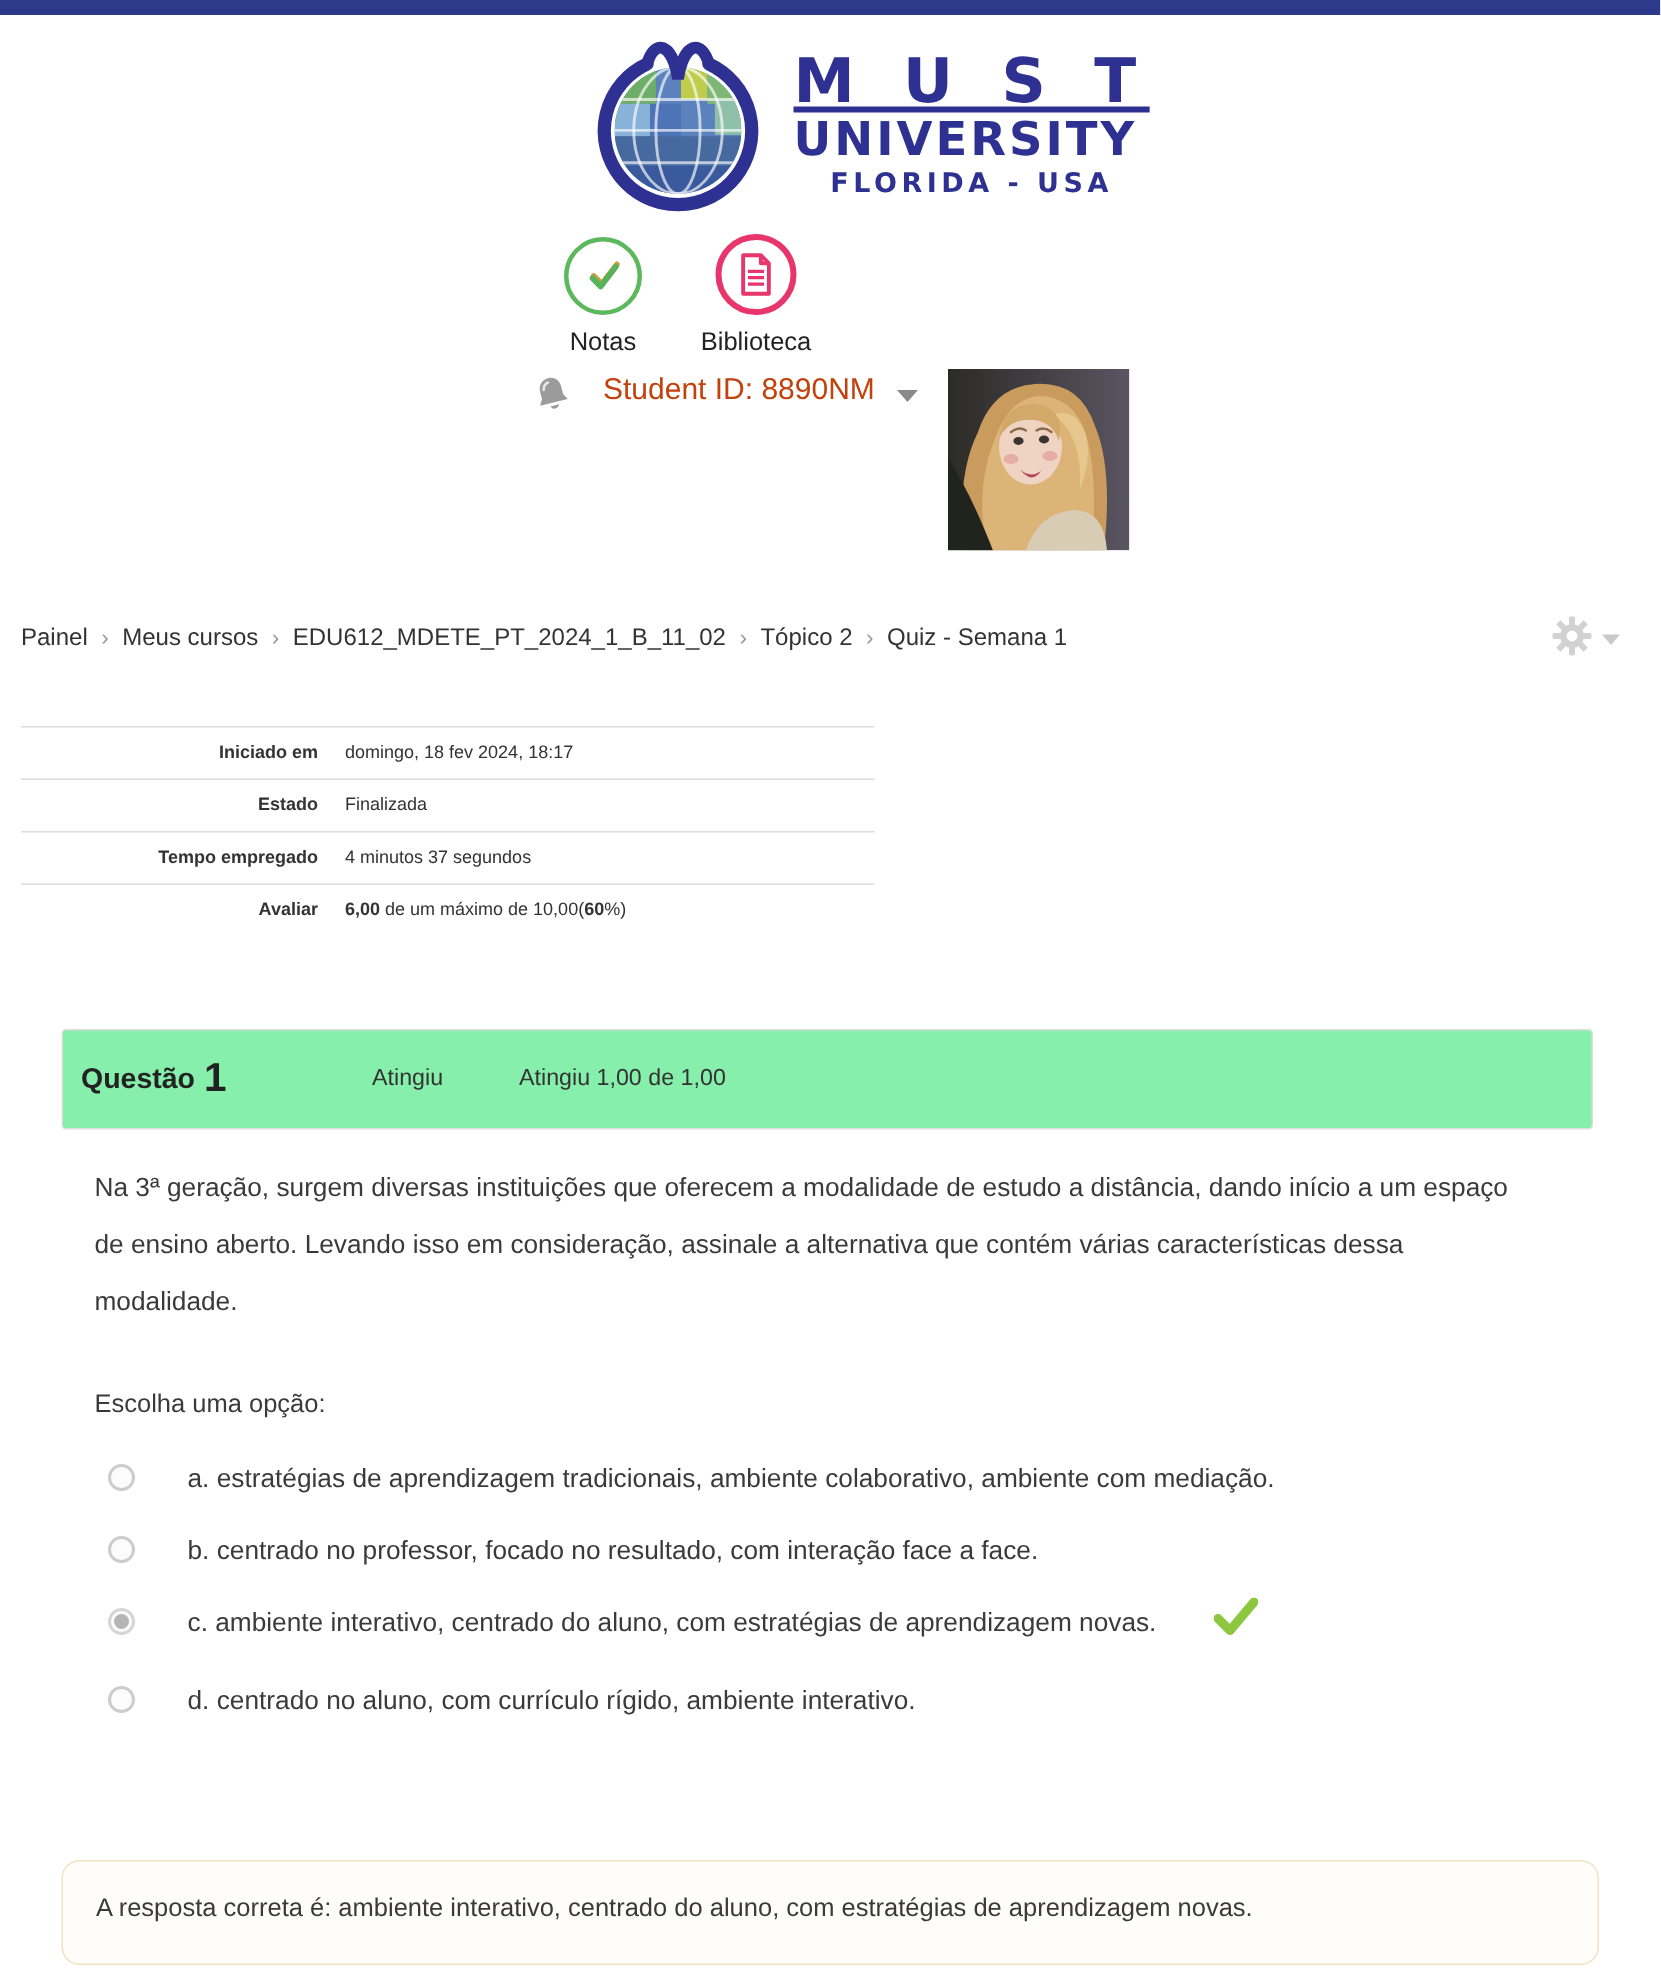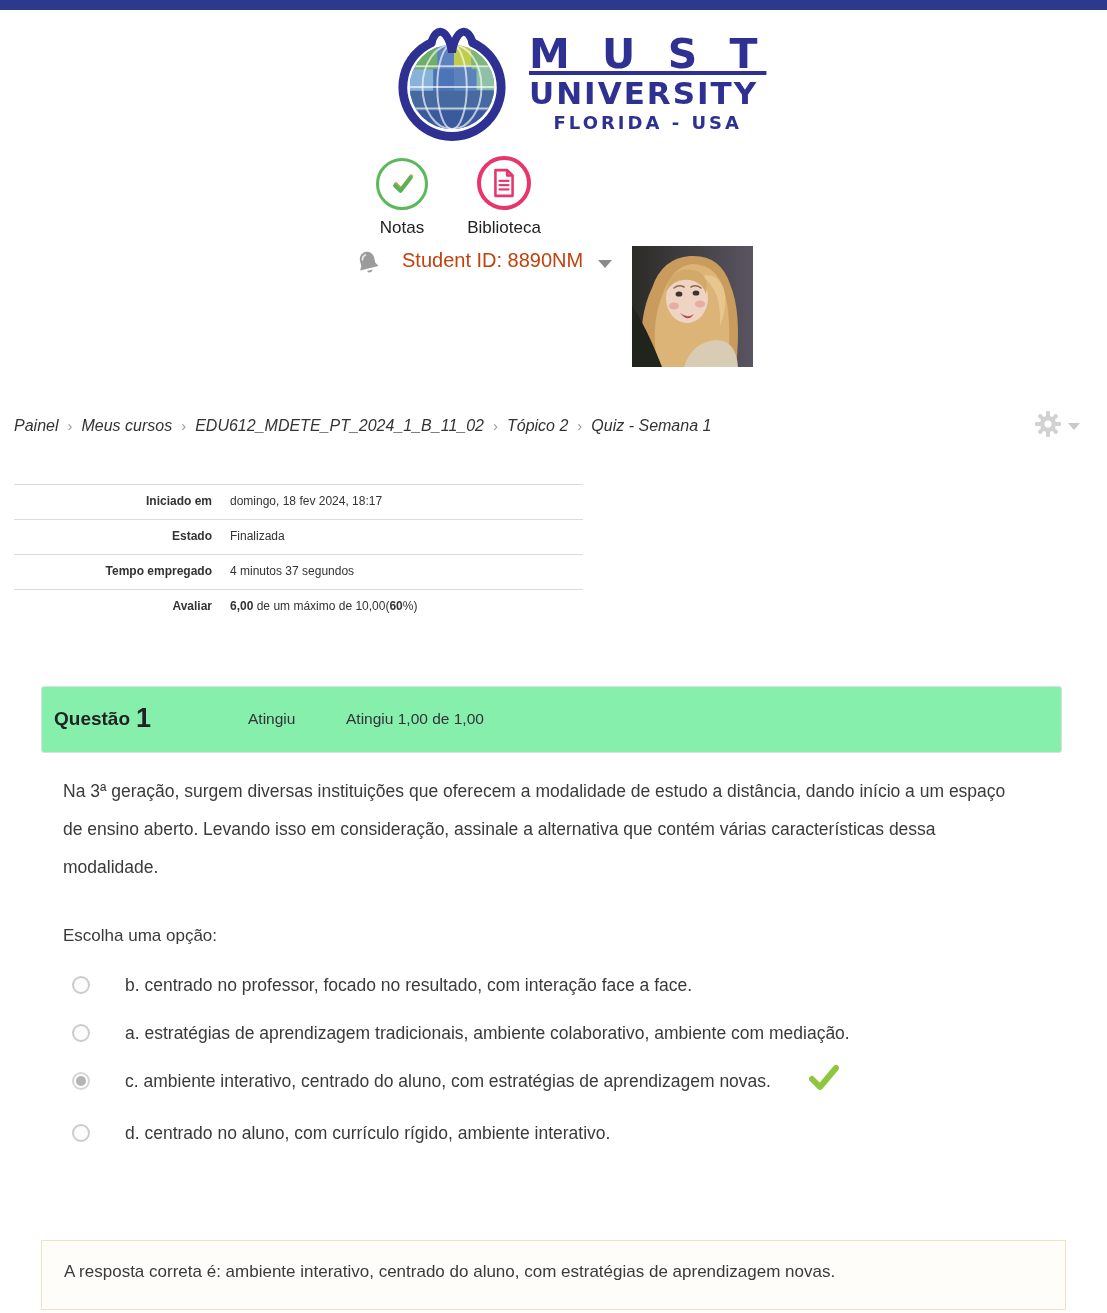--- a/index.html
+++ b/index.html
@@ -25,21 +25,21 @@
   .shortcut-label { margin-top:8px; font-size:17px; color:#222; }
 
   .bell { position:absolute; left:353px; top:248px; width:30px; height:30px; cursor:pointer; }
   .student-id { position:absolute; left:402px; top:249px; font-size:20px; color:#c2410c; cursor:pointer; }
   .caret-down { position:absolute; width:0; height:0; border-left:7px solid transparent; border-right:7px solid transparent; border-top:8px solid #8a8a8a; }
   .caret-student { left:598px; top:260px; }
   .avatar { position:absolute; left:632px; top:246px; width:121px; height:121px; overflow:hidden; cursor:pointer; }
 
   
   .breadcrumb { position:absolute; left:14px; top:417px; font-size:16px; color:#333; white-space:nowrap; }
-  .crumb { cursor:pointer;font-style:italic; }
+  .crumb { cursor:pointer; }
   .crumb-sep { color:#999; margin:0 9px; font-size:15px; }
   .gear-btn { position:absolute; left:1034px; top:410px; width:52px; height:32px; cursor:pointer; }
   .caret-gear { left:1068px; top:423px; border-top-color:#c9c9c9; border-left-width:6px; border-right-width:6px; border-top-width:7px; }
 
   
   .summary { position:absolute; left:14px; top:484px; width:569px; font-size:12px; }
   .summary-row { display:flex; border-top:1px solid #dcdcdc; padding:7px 0 8px 0; line-height:19px; }
   .summary-label { width:216px; text-align:right; font-weight:700; padding-right:18px; flex:none; }
   .summary-value { flex:1; }
   .bold { font-weight:700; }
@@ -55,21 +55,21 @@
   .choose { position:absolute; left:63px; top:926px; font-size:17px; color:#3a3a3a; }
 
   .options { position:absolute; left:97px; top:965px; width:880px; }
   .option { position:relative; margin:0 0 8px 0; }
   .option-text { font-size:17.5px; line-height:40px; color:#3a3a3a; text-indent:28px; }
   .radio { position:absolute; left:-25px; top:11px; width:18px; height:18px; border:2px solid #cccccc; border-radius:50%; background:#fcfcfc; cursor:pointer; }
   .radio.selected { border-color:#d6d6d6; }
   .radio.selected::after { content:""; position:absolute; left:2px; top:2px; width:10px; height:10px; border-radius:50%; background:#b5b5b5; }
   .check-icon { display:inline-block; vertical-align:-4px; margin-left:10px; }
 
-  .feedback { position:absolute; left:41px; top:1240px; width:1025px; height:70px; border:1px solid #f2e2c2; border-radius:0; background:#fffdf9; }
+  .feedback { position:absolute; left:41px; top:1240px; width:1025px; height:70px; border:1px solid #f2e2c2; border-radius:12px; background:#fffdf9; }
   .feedback-text { padding:21px 22px; font-size:17px; color:#3a3a3a; }
 </style>
 </head>
 <body>
 
 <div class="page">
   <div class="topbar"></div>
 
   <div class="logo">
     <span>
@@ -216,25 +216,25 @@
     <div class="qbox-status">Atingiu</div>
     <div class="qbox-points">Atingiu 1,00 de 1,00</div>
   </div>
 
   <div class="qtext">Na 3ª geração, surgem diversas instituições que oferecem a modalidade de estudo a distância, dando início a um espaço de ensino aberto. Levando isso em consideração, assinale a alternativa que contém várias características dessa modalidade.</div>
   <div class="choose">Escolha uma opção:</div>
 
   <div class="options">
     <div class="option">
       <span class="radio"></span>
+      <div class="option-text">a. estratégias de aprendizagem tradicionais, ambiente colaborativo, ambiente com mediação.</div>
+    </div>
+    <div class="option">
+      <span class="radio"></span>
       <div class="option-text">b. centrado no professor, focado no resultado, com interação face a face.</div>
-    </div>
-    <div class="option">
-      <span class="radio"></span>
-      <div class="option-text">a. estratégias de aprendizagem tradicionais, ambiente colaborativo, ambiente com mediação.</div>
     </div>
     <div class="option">
       <span class="radio selected"></span>
       <div class="option-text"><span>c. ambiente interativo, centrado do aluno, com estratégias de aprendizagem novas.</span><span class="check-icon"><svg width="30" height="26" viewBox="0 0 30 26">
               <path d="M3 14 L11 22 L27 3" fill="none" stroke="#8dc63f" stroke-width="6" stroke-linecap="round" stroke-linejoin="round"></path>
             </svg></span></div>
     </div>
     <div class="option">
       <span class="radio"></span>
       <div class="option-text">d. centrado no aluno, com currículo rígido, ambiente interativo.</div>

